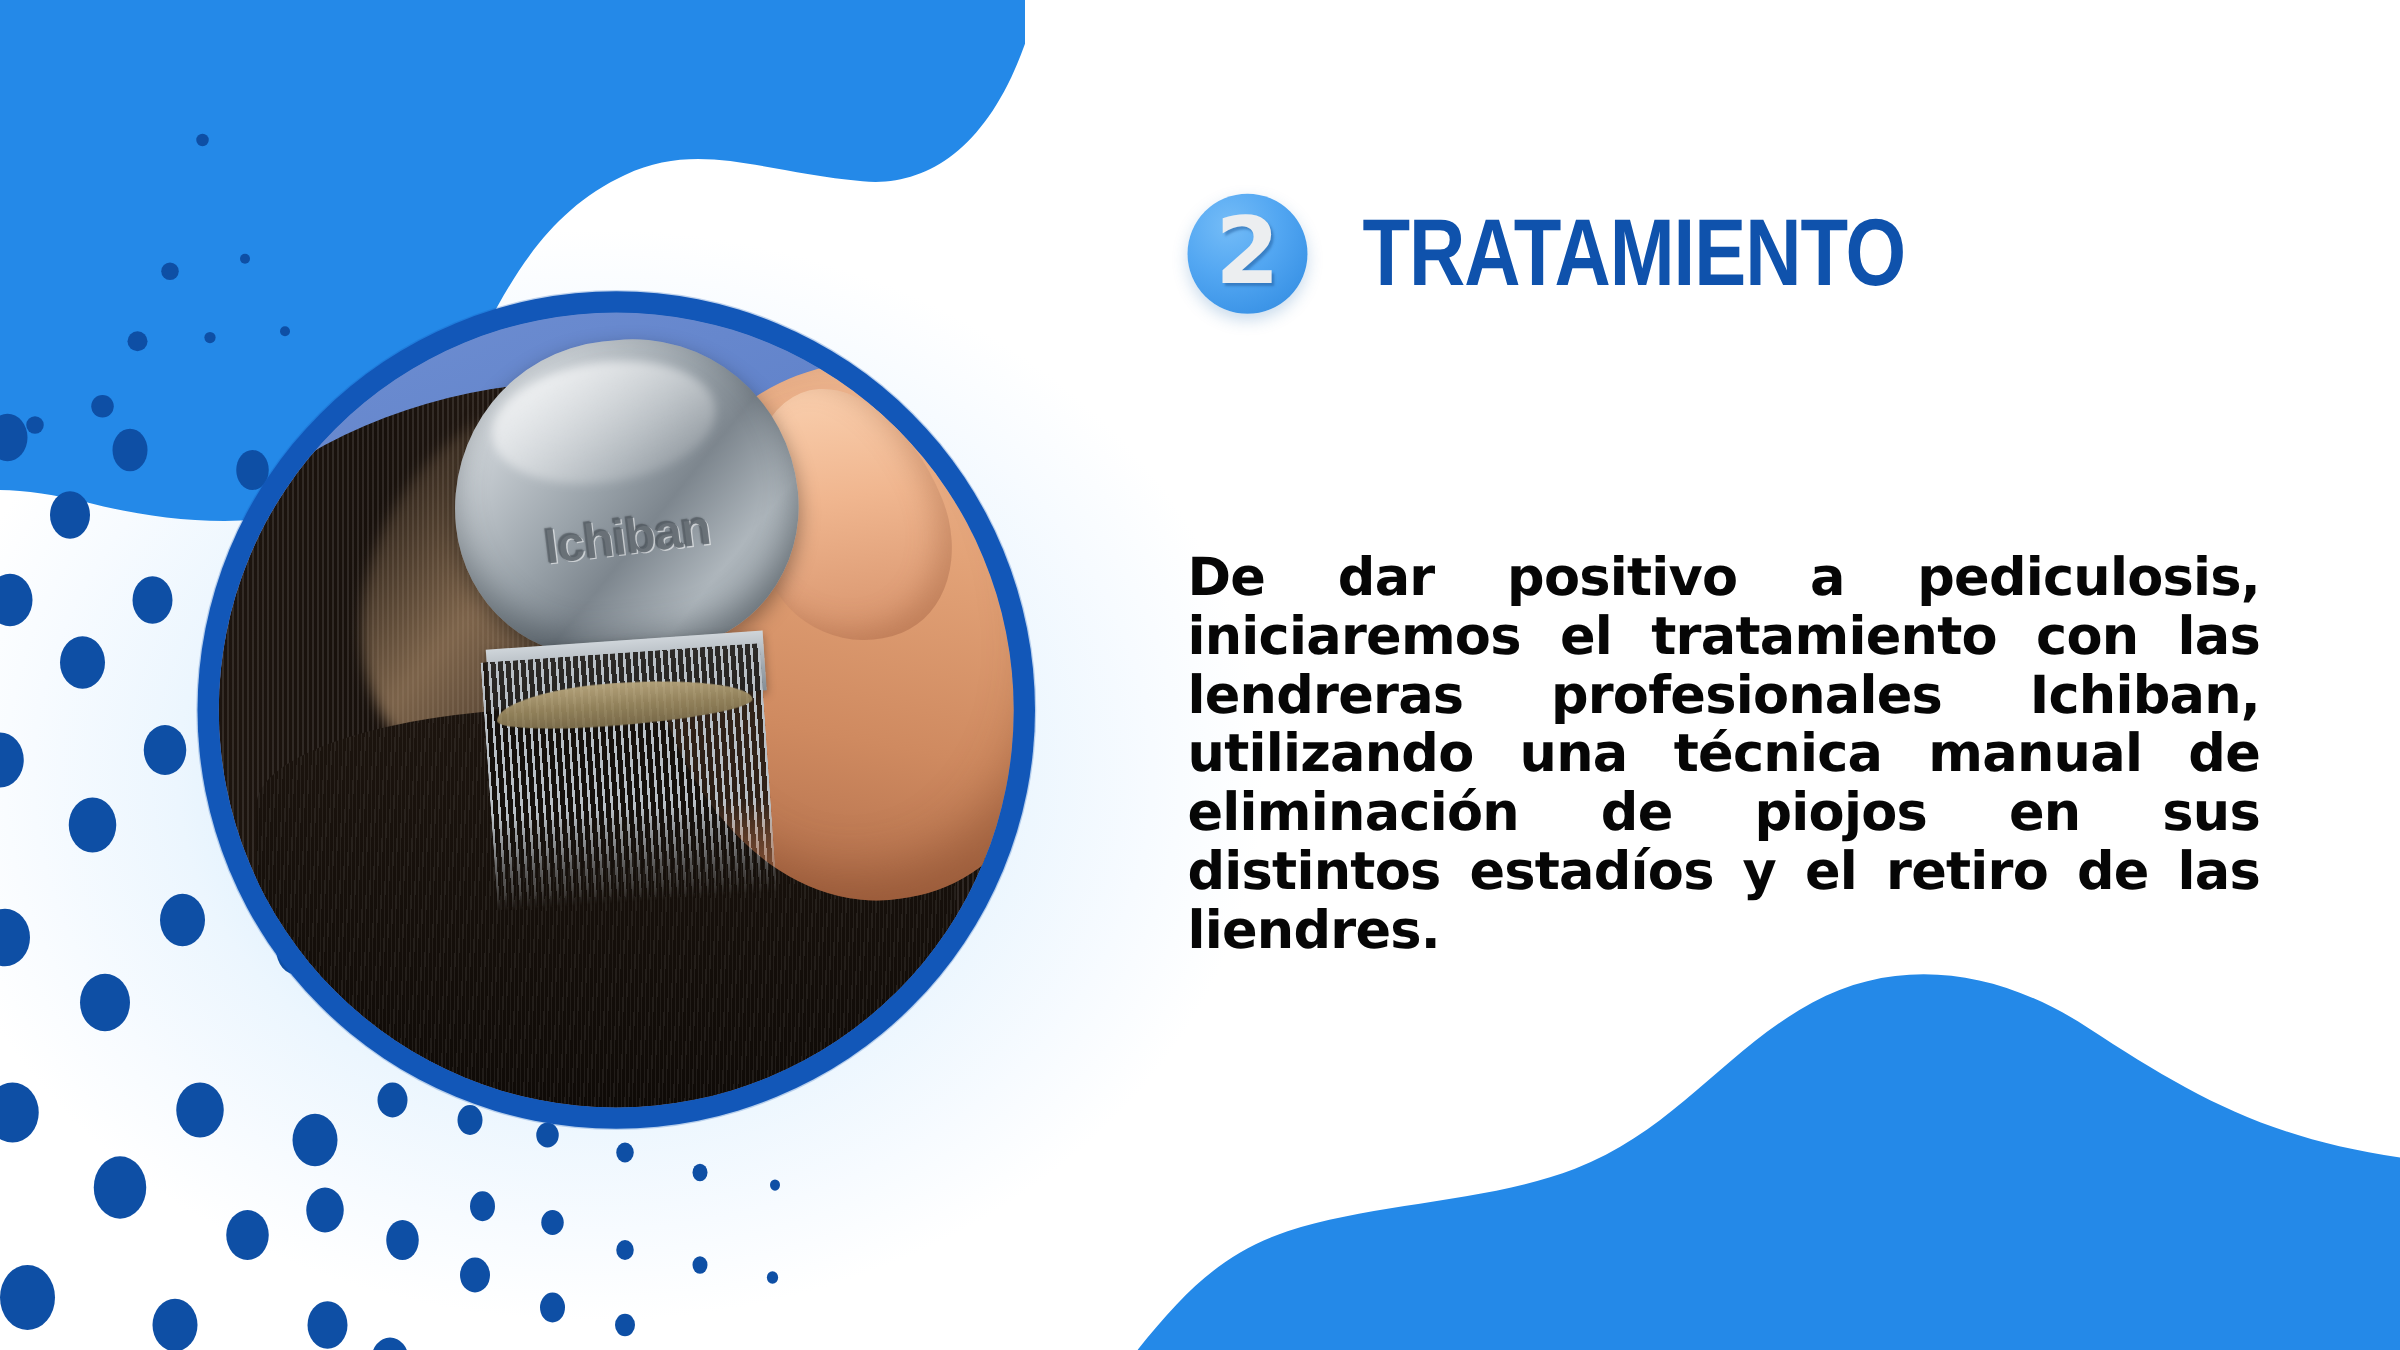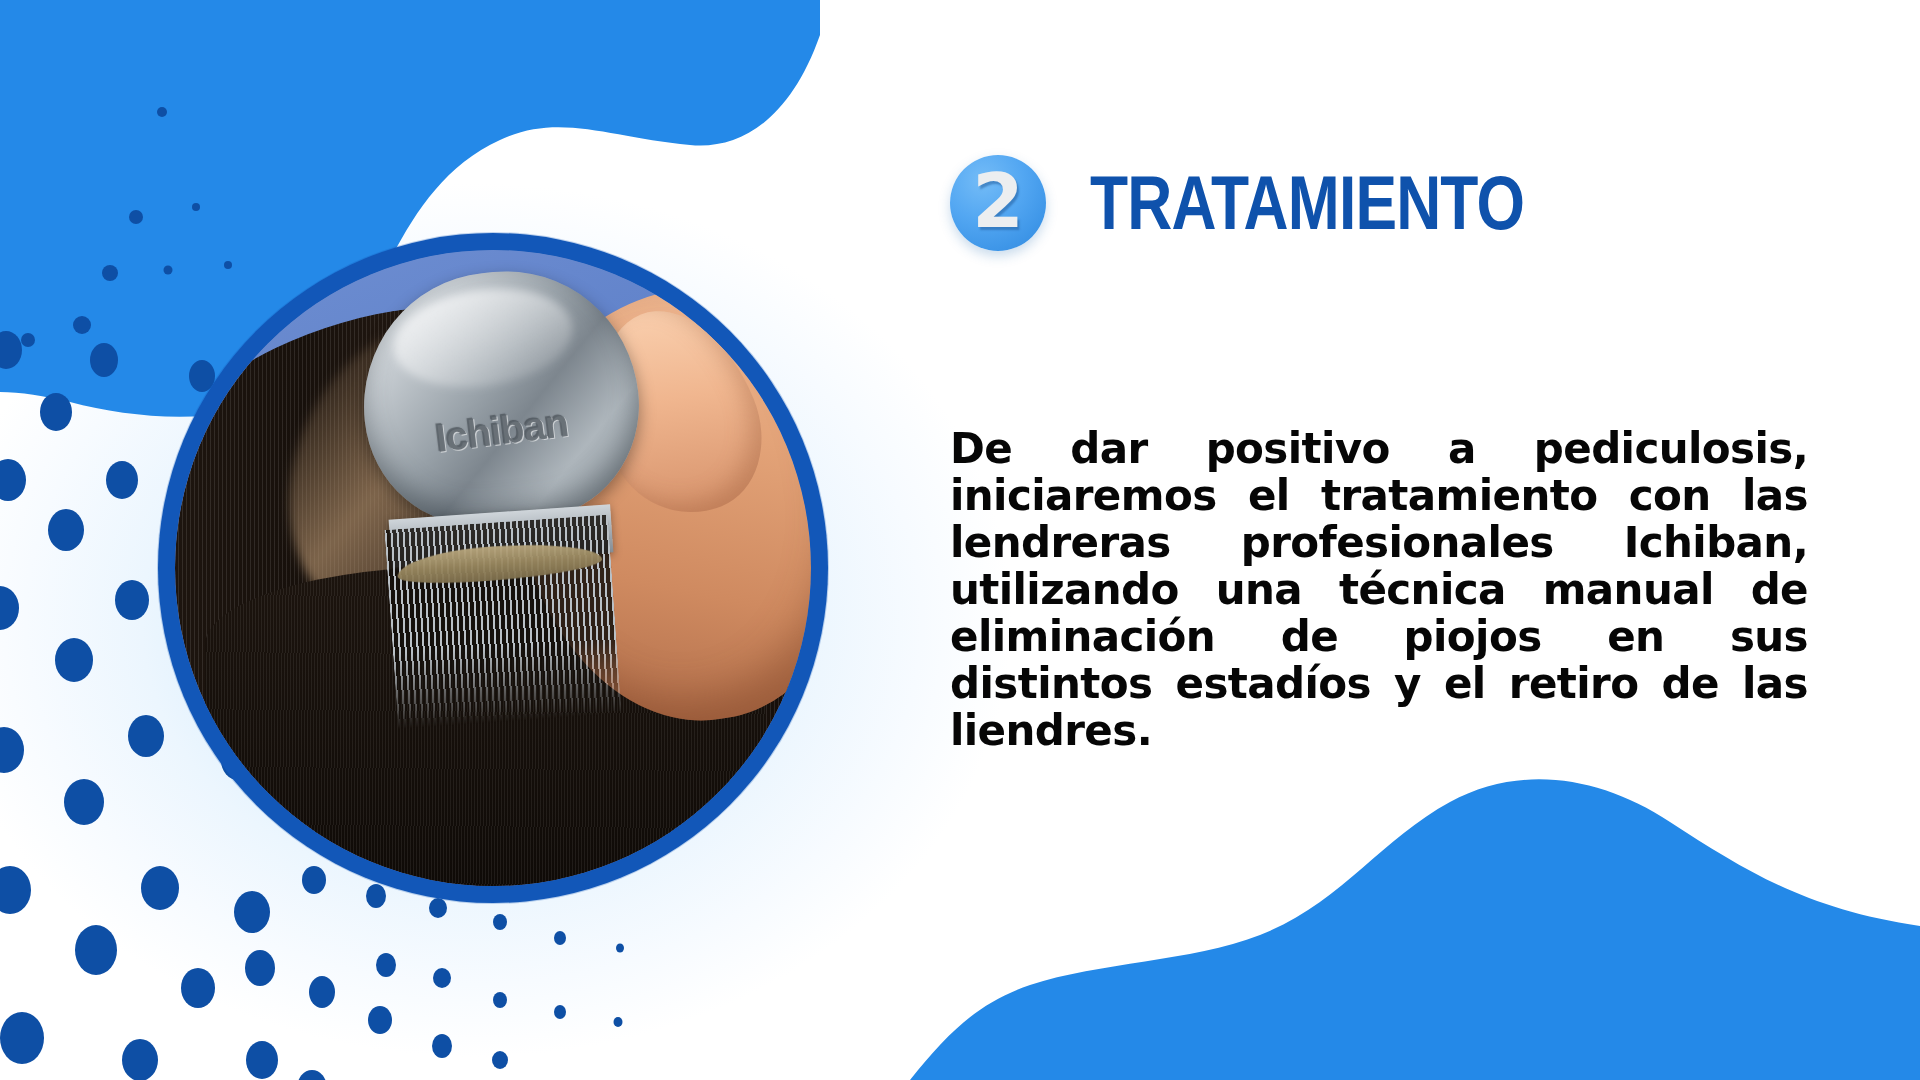--- a/index.html
+++ b/index.html
@@ -267,21 +267,21 @@
     color: #0f52ac;
     transform: scaleX(0.82);
     transform-origin: left center;
     white-space: nowrap;
     text-shadow: 1px 1px 0 rgba(255,255,255,0.6);
   }
 
   .body-text {
     position: absolute;
     left: 25px;
-    top: 425px;
+    top: 438px;
     width: 858px;
     font-family: "DejaVu Sans", sans-serif;
     font-weight: 700;
     font-size: 42px;
     line-height: 1.12;
     letter-spacing: -0.6px;
     color: #060606;
     text-align: justify;
     text-justify: inter-word;
   }

